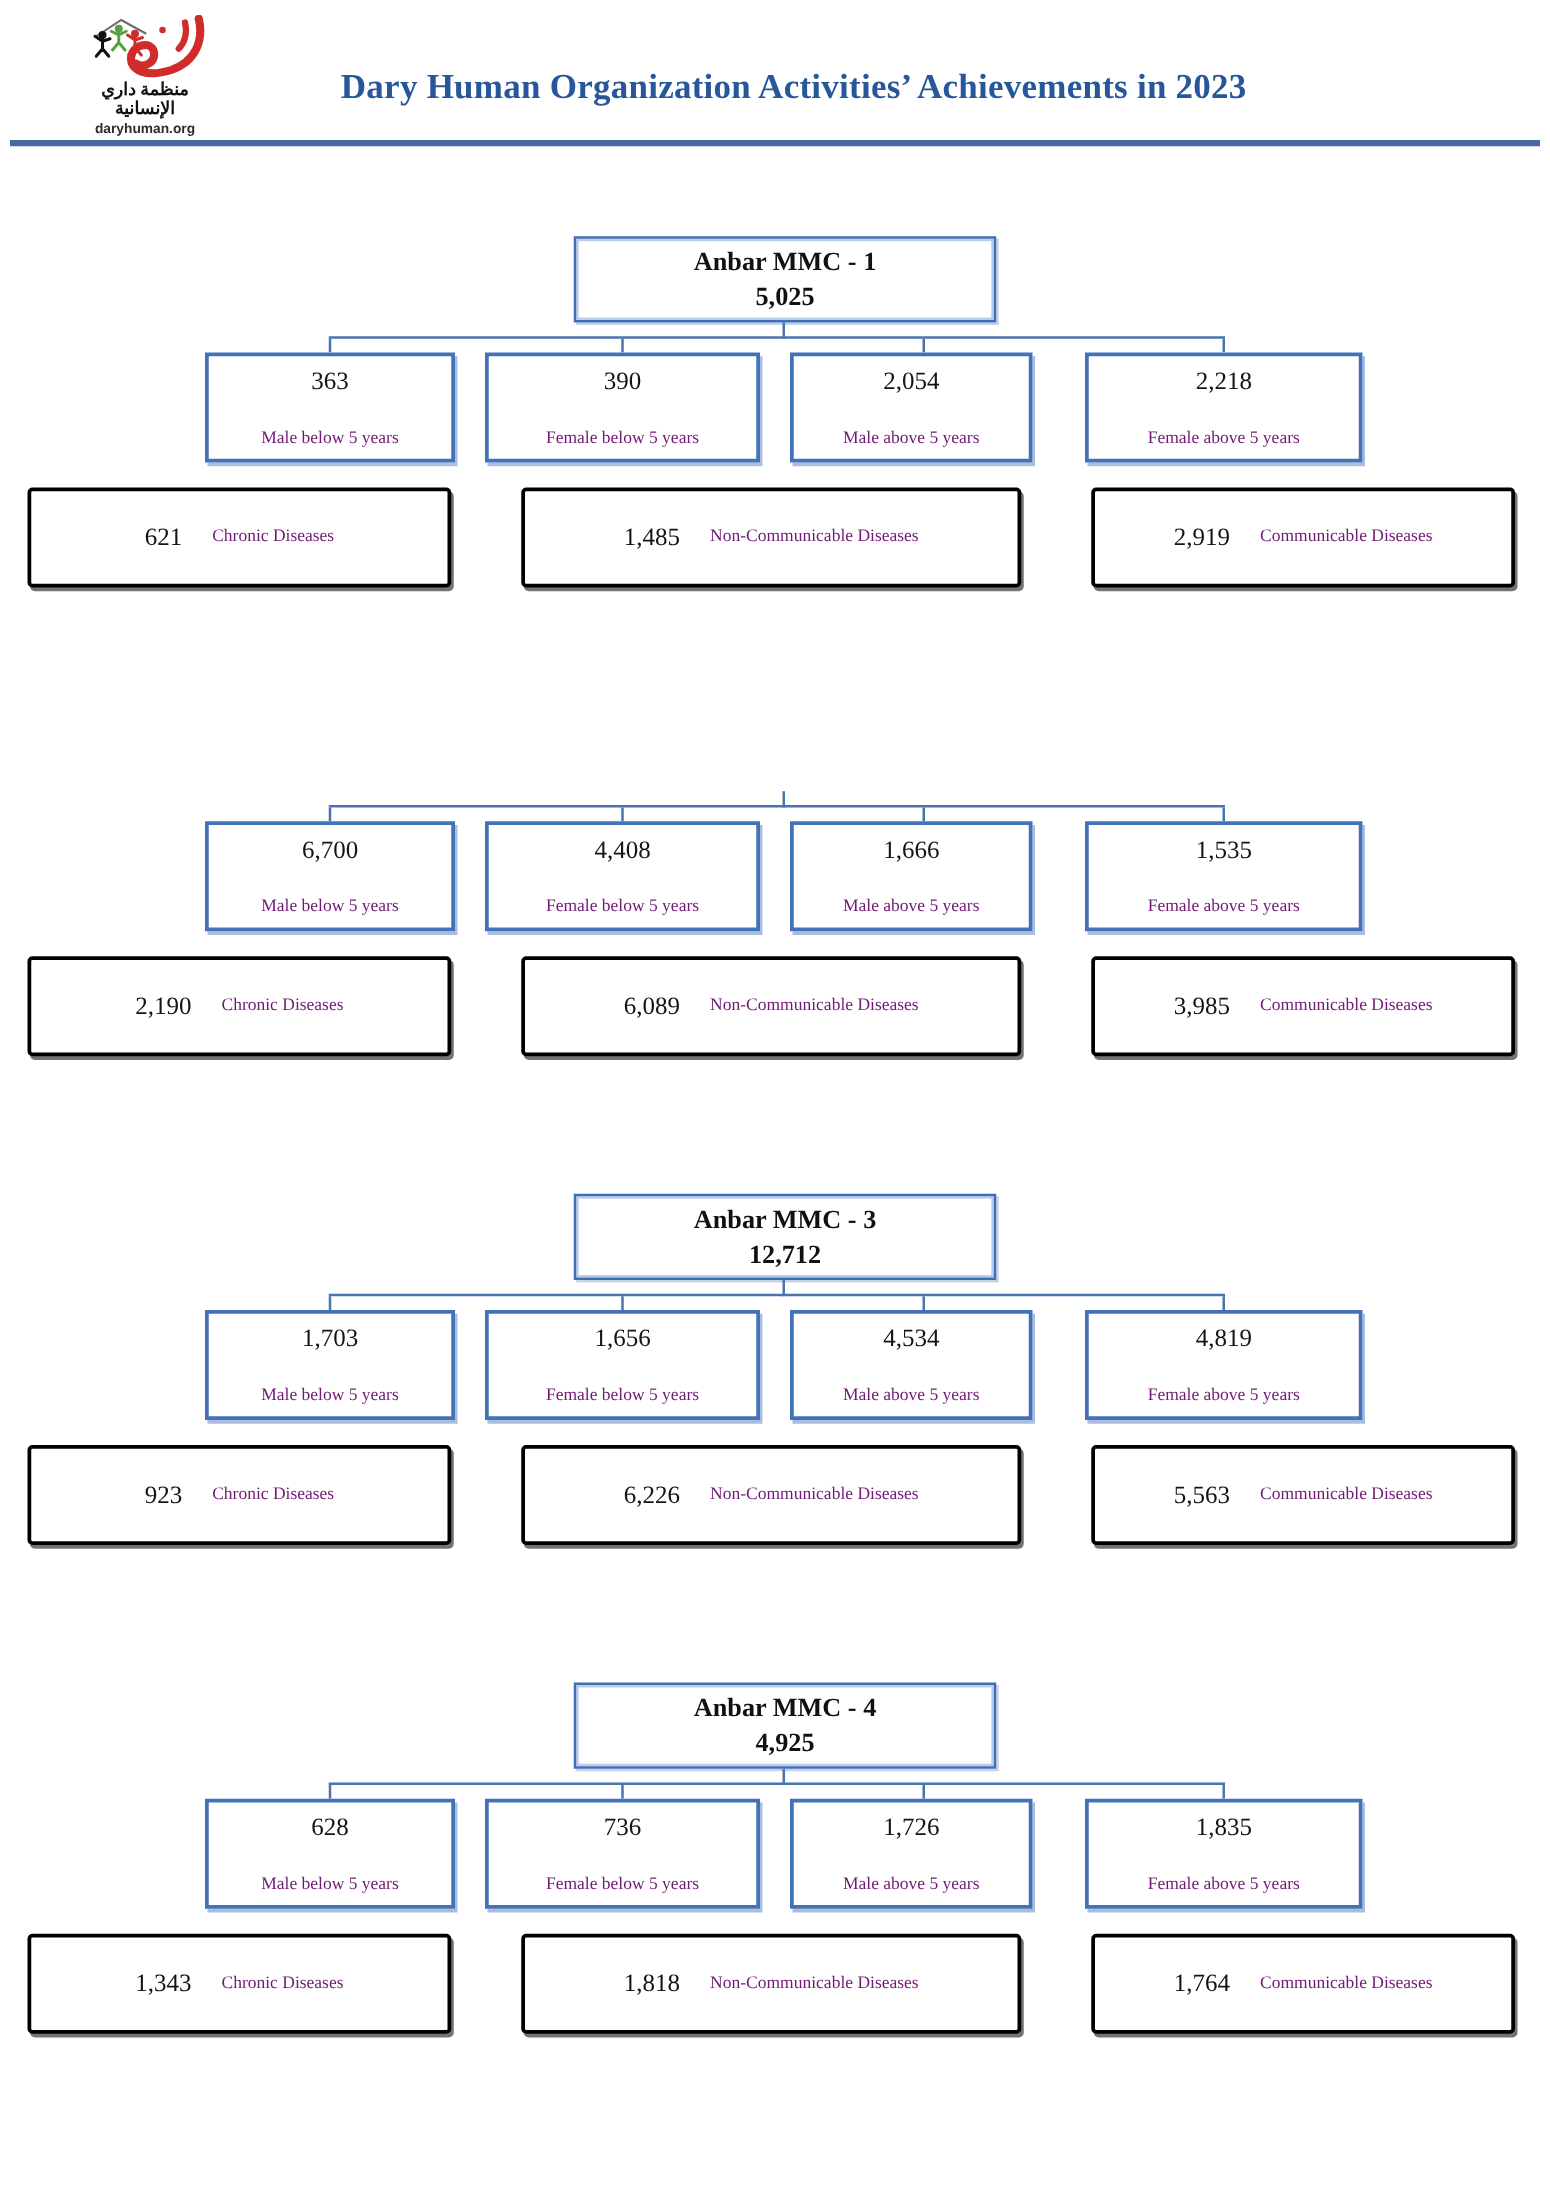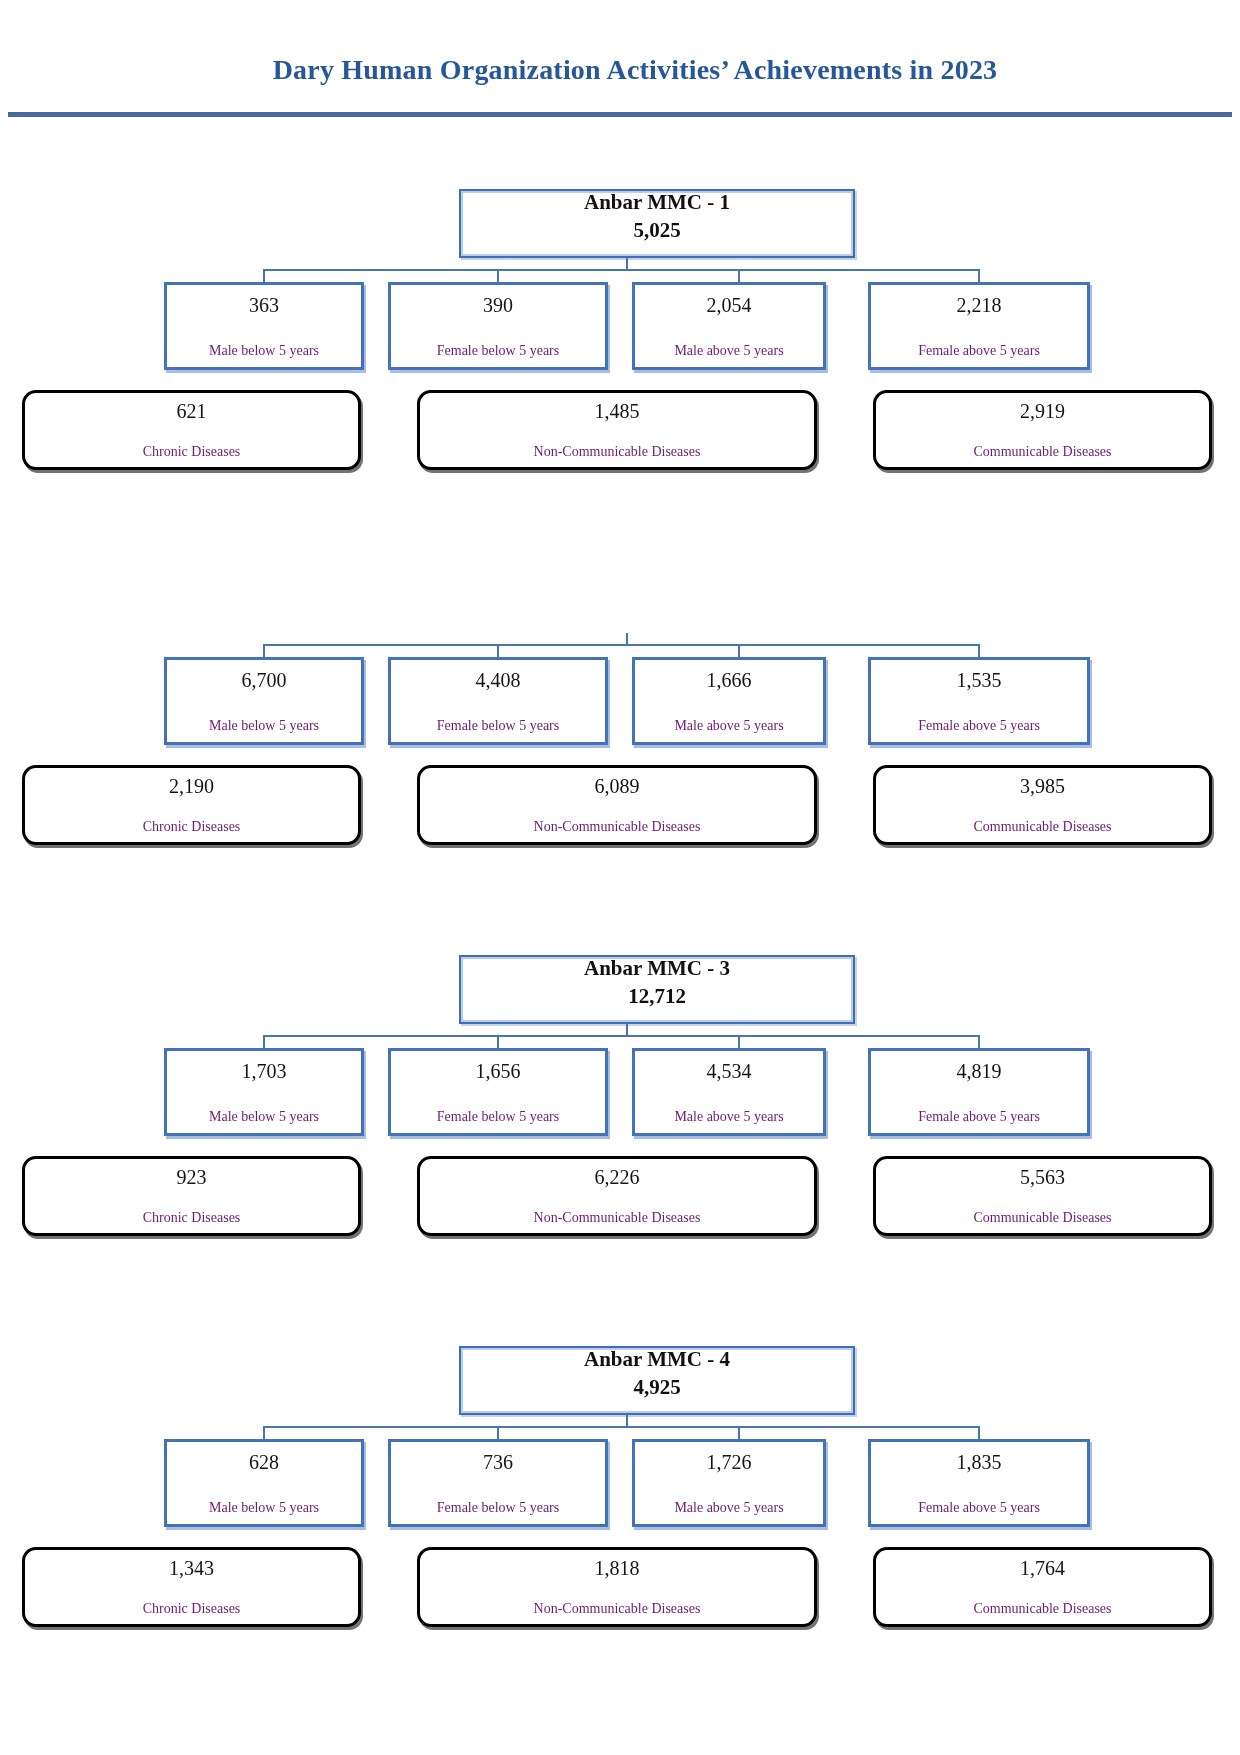--- a/index.html
+++ b/index.html
@@ -12,51 +12,71 @@
   .logo-arabic{font-size:14px;font-weight:bold;color:#111;line-height:1.05;direction:rtl;}
   .logo-org{font-family:"Liberation Sans",sans-serif;font-size:11px;font-weight:bold;color:#2b2b2b;margin-top:2px;}
   .title{position:absolute;left:225px;top:54px;width:820px;text-align:center;
          font-size:28px;font-weight:bold;color:#27579b;letter-spacing:.2px;}
   .rule{position:absolute;left:8px;top:112px;width:1224px;height:5px;background:#47699f;}
 
   
   .mmc{position:absolute;left:0;width:1240px;height:285px;}
   .s1{top:189px}.s2{top:564px}.s3{top:955px}.s4{top:1346px}
 
-  .pbox{position:absolute;left:459px;top:0;width:396px;height:69px;box-sizing:border-box;
+  .pbox{position:absolute;left:459px;top:0;width:338px;height:69px;box-sizing:border-box;
         background:#fff;border:2px solid #3f6db8;
         box-shadow:inset 0 0 0 2px #bccdea,2px 2px 0 rgba(130,155,200,.45);
-        display:flex;flex-direction:column;justify-content:flex-start;align-items:center;gap:5px;}
+        display:flex;flex-direction:column;justify-content:center;align-items:center;gap:5px;}
   .ptitle,.ptotal{font-weight:bold;font-size:21px;color:#111;line-height:1.1;}
 
   .conn{position:absolute;background:#4a74b0;}
   .stub{left:626px;top:69px;width:2px;height:13px;}
   .hline{left:263px;top:80px;width:717px;height:2px;}
   .drop{top:82px;width:2px;height:11px;}
   .d1{left:263px}.d2{left:497px}.d3{left:738px}.d4{left:978px}
 
   .cbox{position:absolute;top:93px;height:88px;box-sizing:border-box;background:#fff;
         border:3px solid #4372b8;box-shadow:2px 3px 0 #a9bedf;
         display:flex;flex-direction:column;justify-content:center;align-items:center;gap:29px;}
   .c1{left:164px;width:200px}.c2{left:388px;width:220px}
   .c3{left:632px;width:194px}.c4{left:868px;width:222px}
 
   .dbox{position:absolute;top:201px;height:80px;box-sizing:border-box;background:#fff;
-        border:3px solid #000;border-radius:14px;box-shadow:2px 3px 0 rgba(0,0,0,.55);
-        display:flex;flex-direction:column;justify-content:center;align-items:center;gap:24px;}
+        border:3px solid #000;border-radius:4px;box-shadow:2px 3px 0 rgba(0,0,0,.55);
+        display:flex;justify-content:center;align-items:center;gap:24px;}
   .b1{left:22px;width:339px}.b2{left:417px;width:400px}.b3{left:873px;width:339px}
 
   .num{font-size:20px;color:#141414;line-height:1;}
   .lbl{font-size:14px;color:#701a75;line-height:1;}
 </style>
 </head>
 <body>
 
 <div class="page">
 
+  <div class="logo">
+    <svg width="104" height="54" viewBox="0 0 104 54">
+      <path d="M13 17 L33 4 L53 15" fill="none" stroke="#6b6b6b" stroke-width="1.6"></path>
+      <g stroke-linecap="round" fill="none">
+        <circle cx="18" cy="16" r="3.2" fill="#111"></circle>
+        <path d="M18 19 L18 27 M18 21 L12 17 M18 21 L24 19 M18 27 L13 33 M18 27 L23 33" stroke="#111" stroke-width="2.4"></path>
+        <circle cx="31" cy="11" r="3.2" fill="#56a33e"></circle>
+        <path d="M31 14 L31 22 M31 16 L25 13 M31 16 L37 13 M31 22 L26 28 M31 22 L36 28" stroke="#56a33e" stroke-width="2.4"></path>
+        <circle cx="44" cy="15" r="3.2" fill="#d02c2c"></circle>
+        <path d="M44 18 L44 26 M44 20 L38 16 M44 20 L50 18 M44 26 L39 32 M44 26 L49 32" stroke="#d02c2c" stroke-width="2.4"></path>
+      </g>
+      <g fill="none" stroke="#d02c2c" stroke-linecap="round">
+        <path d="M95 3 C99 20 93 37 73 44 C54 50 39 45 41 33 C43 23 57 21 59 29 C61 38 51 43 45 39" stroke-width="6.5"></path>
+        <path d="M84 6 C86 14 84 22 79 27" stroke-width="5"></path>
+        <circle cx="66" cy="12" r="2.6" fill="#d02c2c" stroke="none"></circle>
+      </g>
+    </svg>
+    <div class="logo-arabic">منظمة داري الإنسانية</div>
+    <div class="logo-org">daryhuman.org</div>
+  </div>
   <div class="title">Dary Human Organization Activities’ Achievements in 2023</div>
   <div class="rule"></div>
 
   <div class="mmc s1">
     <div class="pbox">
       <div class="ptitle">Anbar MMC - 1</div>
       <div class="ptotal">5,025</div>
     </div>
     <div class="conn stub"></div>
     <div class="conn hline"></div>

